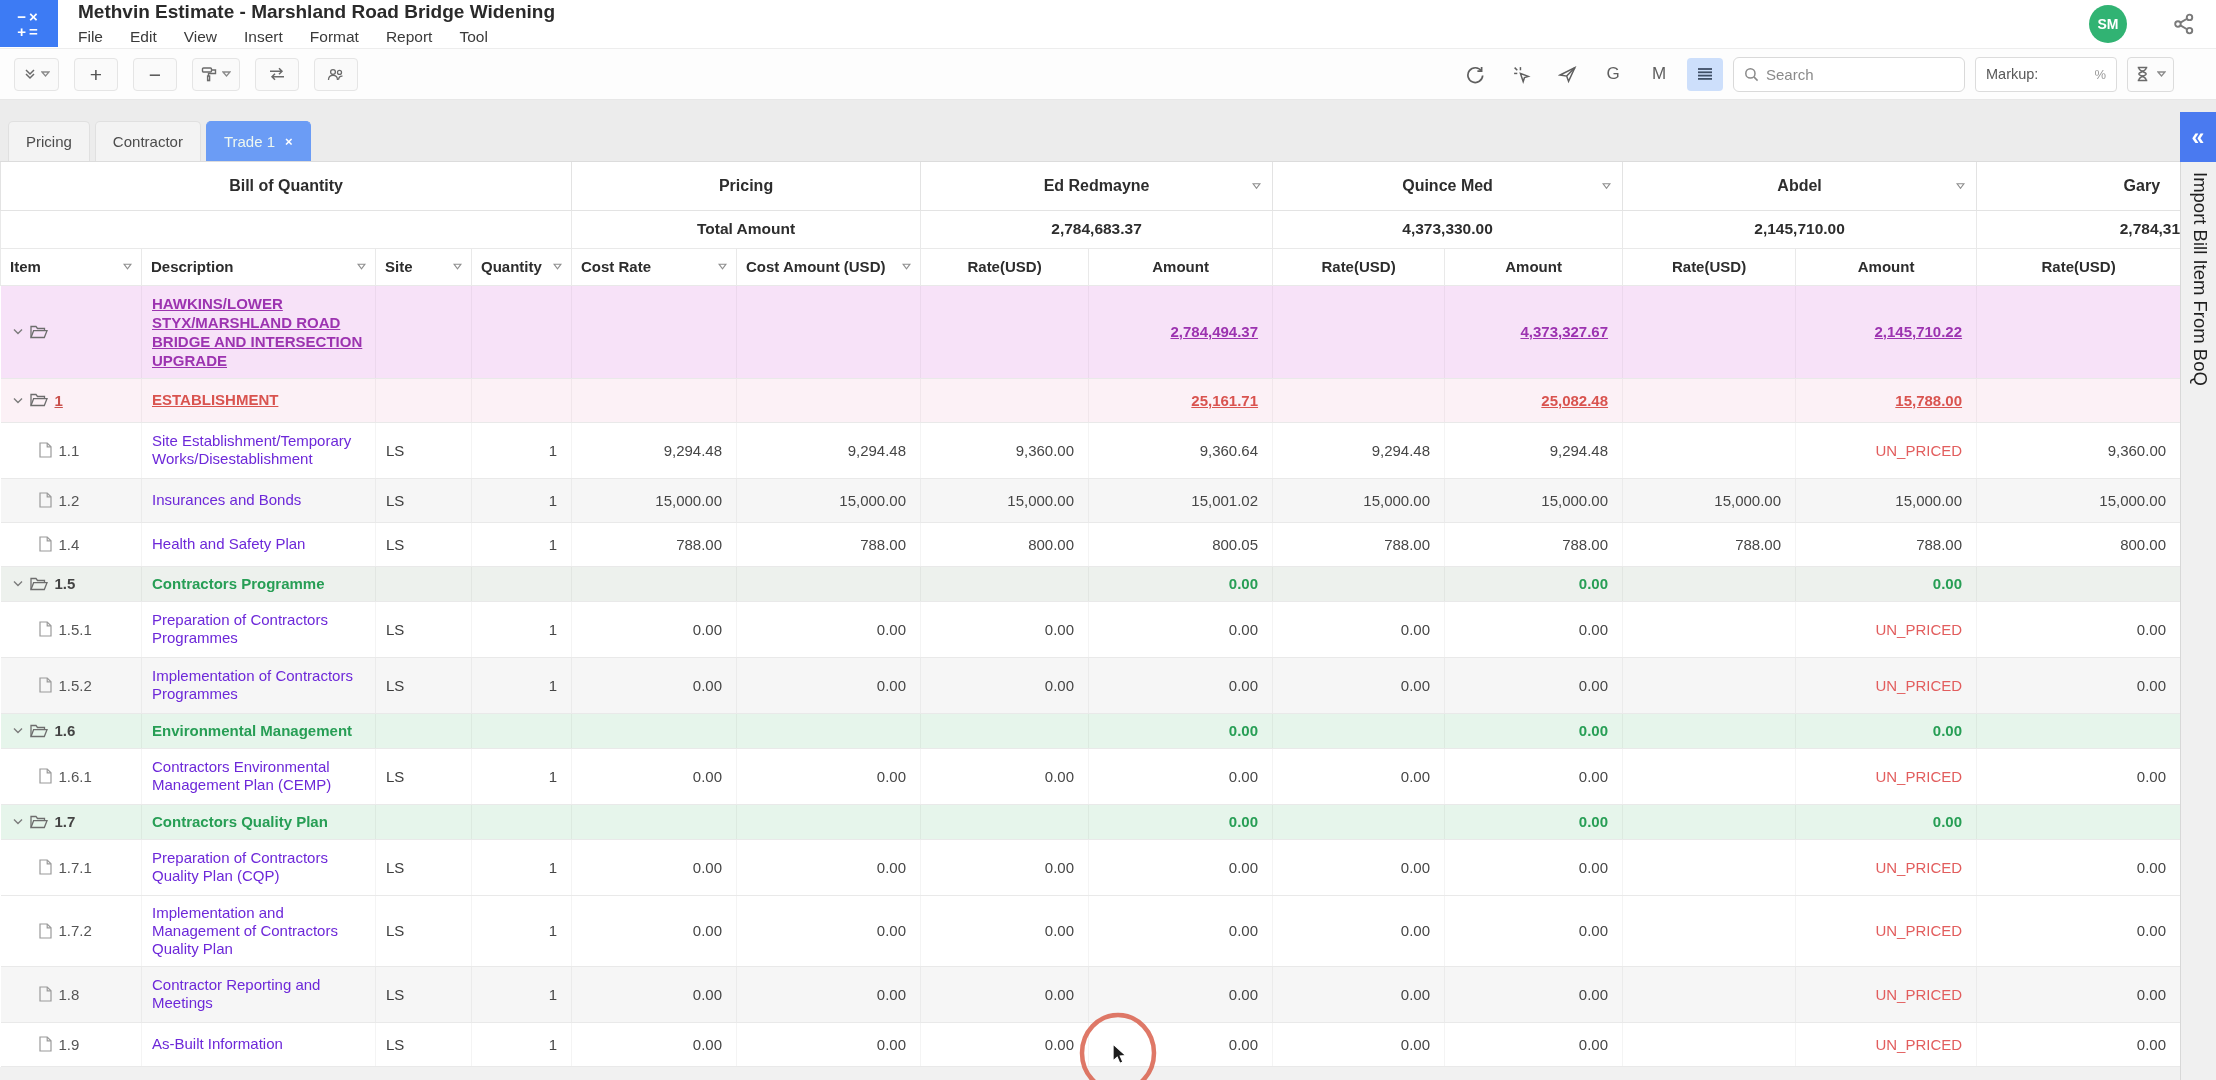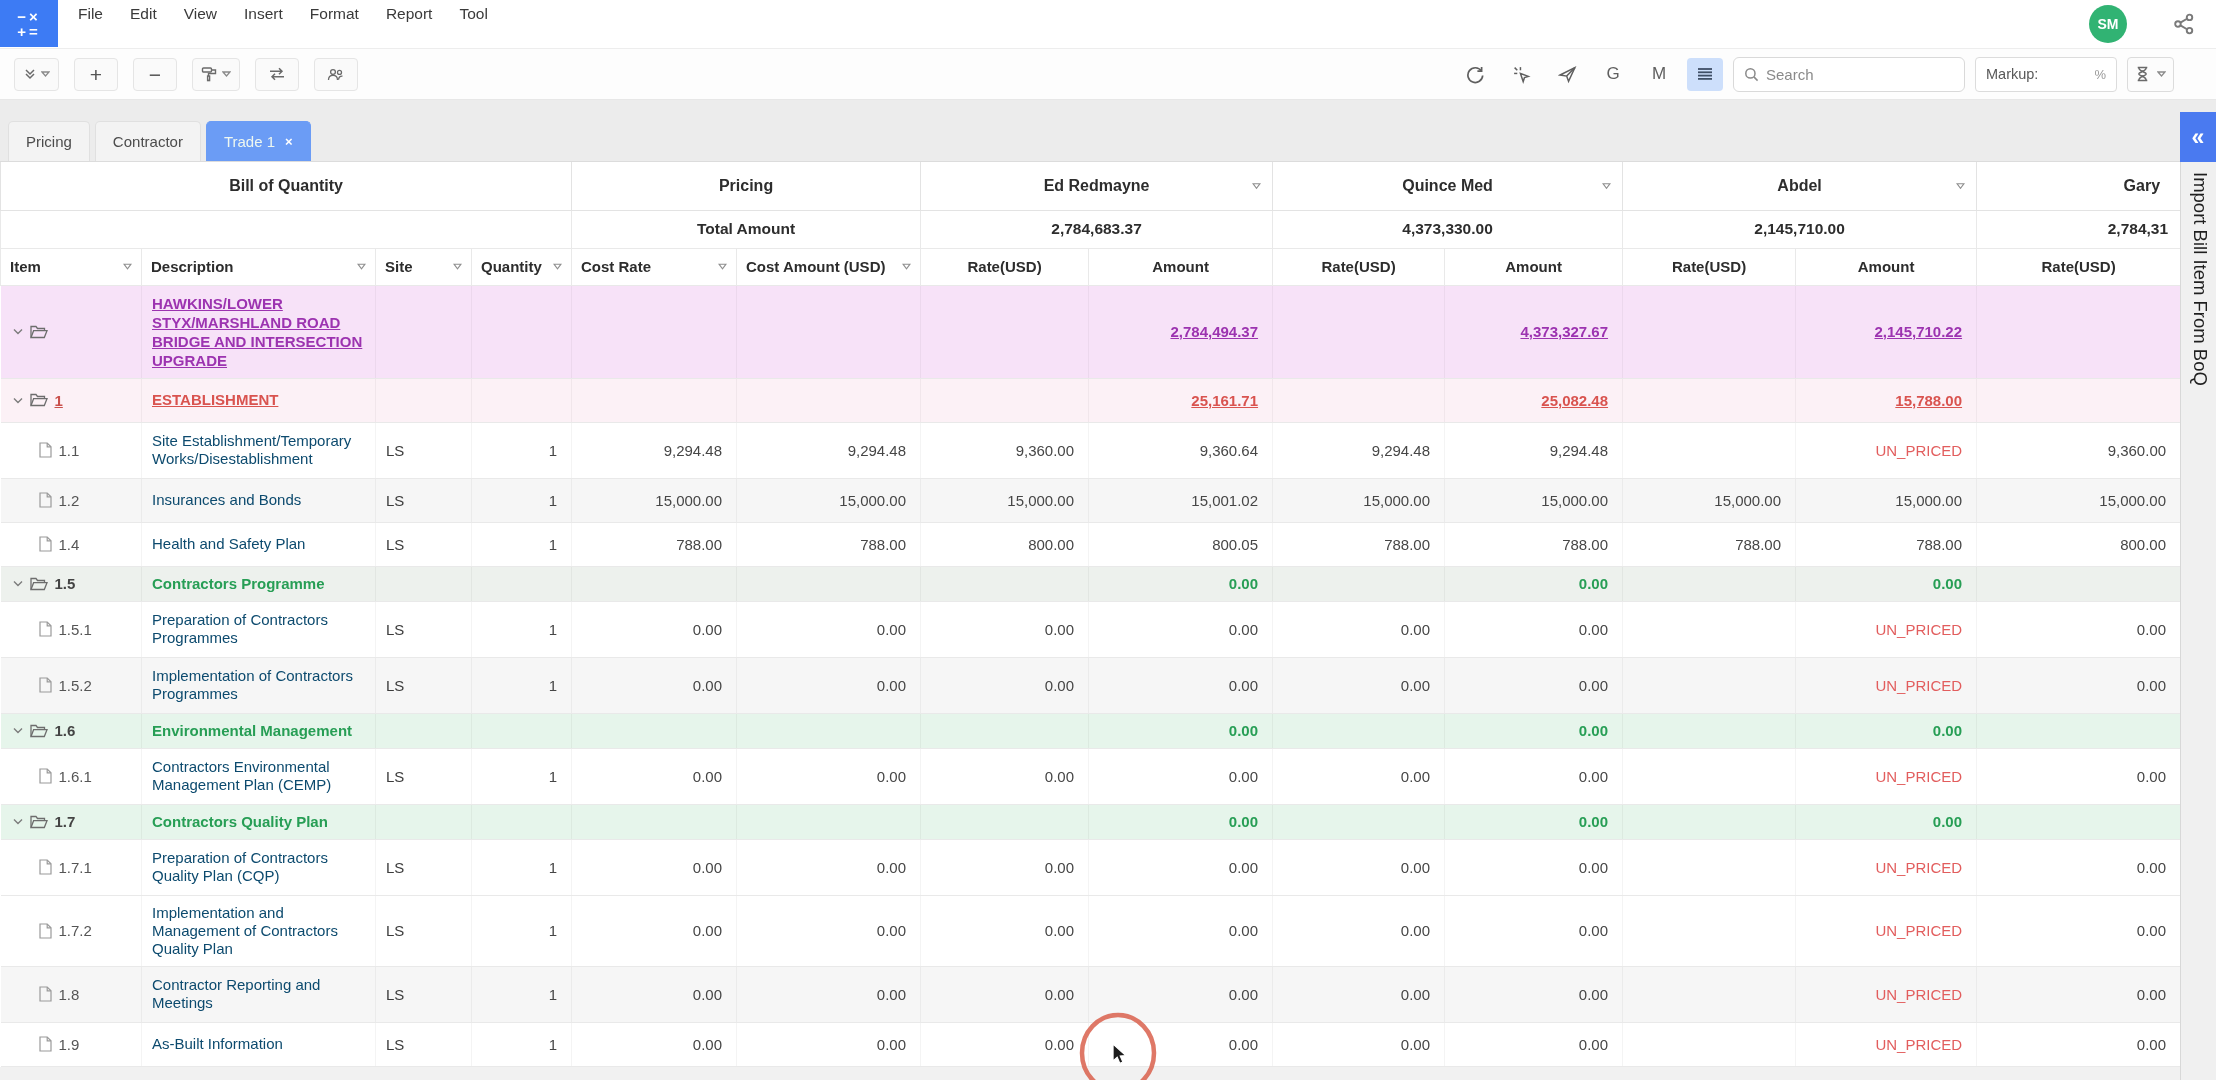--- a/index.html
+++ b/index.html
@@ -65,38 +65,38 @@
 
   
   .table-area { position:absolute; left:0; top:162px; right:36px; bottom:0; background:#f1f1f1; overflow:hidden; }
   table { border-collapse:collapse; table-layout:fixed; width:2180px; background:#fff; }
   thead th { background:#fff; font-weight:700; color:#2d2d2d; }
   .th-group { height:48px; border:1px solid #e3e3e3; border-top:none; font-size:16px; position:relative; }
   .th-group .g-label { display:inline-block; }
   .th-group .g-caret { position:absolute; right:11px; top:50%; transform:translateY(-50%); }
   .th-group.clip-right { text-align:right; padding-right:20px; }
   .th-sub { height:38px; border:1px solid #e9e9e9; font-size:15.5px; text-align:center; }
-  .th-sub.clip-right { text-align:right; padding-right:12px; overflow:hidden; white-space:nowrap;margin-top:46px; }
+  .th-sub.clip-right { text-align:right; padding-right:0; overflow:hidden; white-space:nowrap;margin-top:46px; }
   .th-col { height:37px; border:1px solid #e9e9e9; font-size:15px; padding:0 9px; }
   .th-col .col-flex { display:flex; align-items:center; justify-content:space-between; }
   .th-col.centered { text-align:center; }
   tbody td { border-right:1px solid rgba(0,0,0,0.045); border-bottom:1px solid #e9e9e9;
     font-size:15px; vertical-align:middle; }
   tbody tr.shaded td { background:#f6f6f6;margin-left:8px; }
   tr.theme-purple td { background:#f7e2f8 !important; }
   tr.theme-red td { background:#fcf1f6 !important; }
   tr.theme-green td { background:#e6f5eb !important; }
   tr.theme-green.muted td { background:#edf1ed !important; }
   .item-cell { padding-left:12px; }
   .item-flex { display:flex; align-items:center; gap:7px; }
   .item-flex.leaf { padding-left:26px; }
   .item-num { color:#555; }
   tr.theme-red .item-num { color:#c9504c; text-decoration:underline; font-weight:700; }
   tr.theme-green .item-num { color:#444; font-weight:700; }
-  .desc-cell { padding:8px 10px; line-height:18px; color:#0c4a6e; }
+  .desc-cell { padding:8px 10px; line-height:18px; color:#6d28d9; }
   tr.theme-purple .desc-cell { color:#9c33b0; font-weight:700; text-decoration:underline; line-height:19px; }
   tr.theme-red .desc-cell { color:#d9534f; font-weight:700; text-decoration:underline; }
   tr.theme-green .desc-cell { color:#279e55; font-weight:700; }
   .unit-cell { padding-left:10px; }
   .num { text-align:right; padding-right:14px; color:#464646; }
   .num.unpriced { color:#e25d5d; }
   tr.theme-purple .num.theme-val { color:#9c33b0; font-weight:700; text-decoration:underline; }
   tr.theme-red .num.theme-val { color:#d9534f; font-weight:700; text-decoration:underline; }
   tr.theme-green .num.theme-val { color:#279e55; font-weight:700; }
 
@@ -110,20 +110,21 @@
 <body>
 
 <div class="app">
 
   <div class="top-header">
     <div class="logo">
         <span>−×</span>
         <span>+=</span>
       </div>
     <div class="title-block">
+      <div class="app-title">Methvin Estimate - Marshland Road Bridge Widening</div>
       <div class="menu-bar">
           <span class="menu-item">File</span>
           <span class="menu-item">Edit</span>
           <span class="menu-item">View</span>
           <span class="menu-item">Insert</span>
           <span class="menu-item">Format</span>
           <span class="menu-item">Report</span>
           <span class="menu-item">Tool</span>
         </div>
     </div>

